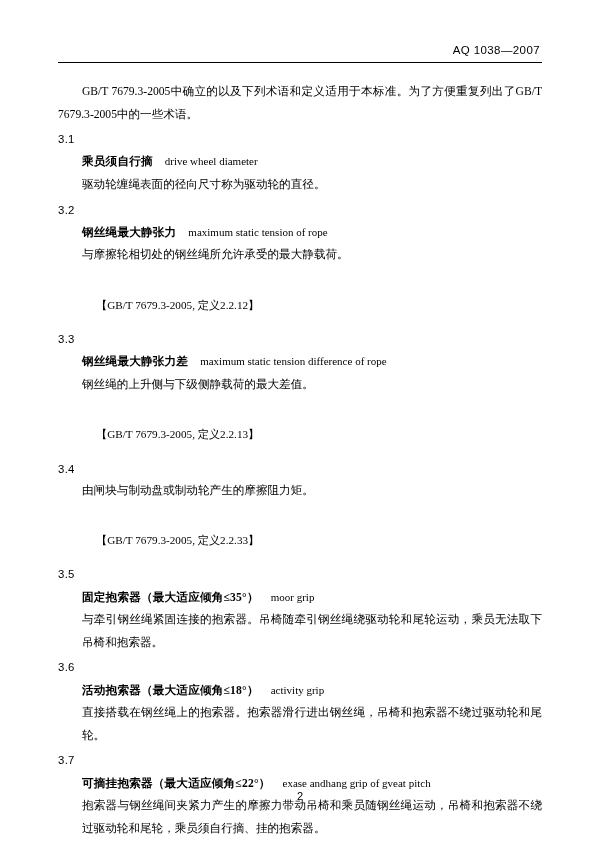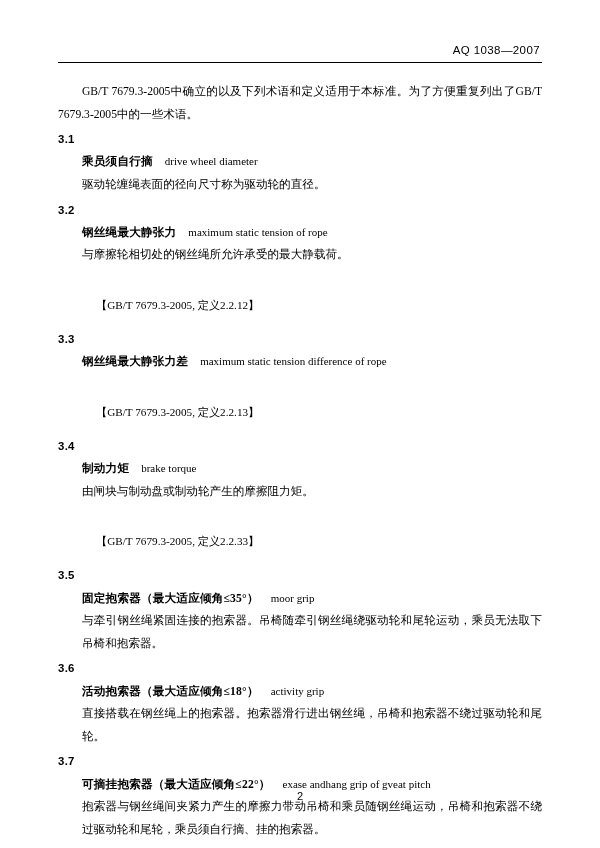--- a/index.html
+++ b/index.html
@@ -47,21 +47,20 @@
   }
   .indent2 {
     padding-left: 24px;
     text-indent: 0;
   }
   .clause-num {
     margin: 2px 0 0 0;
     font-family: "Liberation Sans", sans-serif;
     font-size: 11.4px;
     letter-spacing: 0.3px;
-    font-weight: bold;
   }
   .term-line {
     padding-left: 24px;
     margin: 1px 0 0 0;
   }
   .term-zh {
     font-weight: bold;
     letter-spacing: 0.2px;
   }
   .term-en {
@@ -116,26 +115,24 @@
     <p class="term-line">
       <span class="term-zh">钢丝绳最大静张力</span><span class="term-en">maximum static tension of rope</span>
     </p>
     <p class="para indent2">与摩擦轮相切处的钢丝绳所允许承受的最大静载荷。</p>
     <p class="ref">【GB/T 7679.3-2005, 定义2.2.12】</p>
 
     <p class="clause-num">3.3</p>
     <p class="term-line">
       <span class="term-zh">钢丝绳最大静张力差</span><span class="term-en">maximum static tension difference of rope</span>
     </p>
+    <p class="para indent2">钢丝绳的上升侧与下级侧静载荷的最大差值。</p>
     <p class="ref">【GB/T 7679.3-2005, 定义2.2.13】</p>
 
     <p class="clause-num">3.4</p>
-    <p class="term-line">
-      <span class="term-zh">制动力矩</span><span class="term-en">brake torque</span>
-    </p>
     <p class="para indent2">由闸块与制动盘或制动轮产生的摩擦阻力矩。</p>
     <p class="ref">【GB/T 7679.3-2005, 定义2.2.33】</p>
 
     <p class="clause-num">3.5</p>
     <p class="term-line">
       <span class="term-zh">固定抱索器（最大适应倾角≤35°）</span><span class="term-en">moor grip</span>
     </p>
     <p class="para indent2">与牵引钢丝绳紧固连接的抱索器。吊椅随牵引钢丝绳绕驱动轮和尾轮运动，乘员无法取下吊椅和抱索器。</p>
 
     <p class="clause-num">3.6</p>

